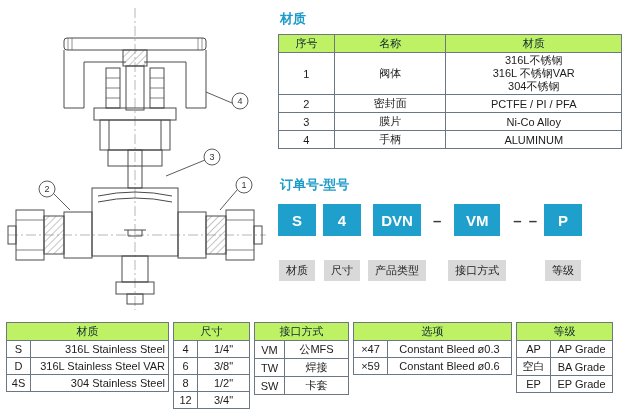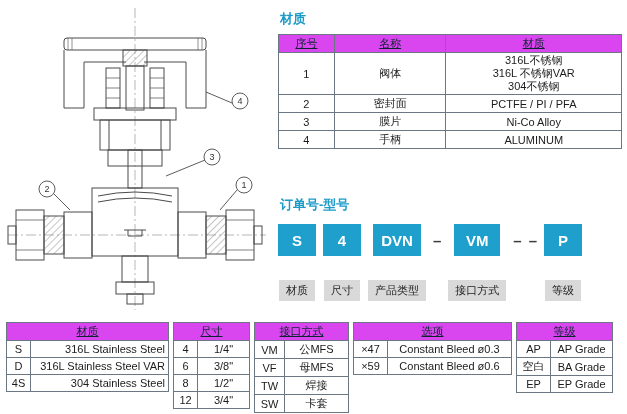--- a/index.html
+++ b/index.html
@@ -9,28 +9,28 @@
   }
   
   .drawing { position:absolute; left:6px; top:4px; width:262px; height:310px; }
 
   
   .right-col { position:absolute; left:278px; top:10px; width:344px; }
   .section-title { color:#1c9bc8; font-weight:bold; font-size:13px; margin:0 0 6px 2px; }
 
   table { border-collapse:collapse; font-size:11px; }
   td { border:1px solid #6b7884; text-align:center; padding:1px 3px; height:14px; }
-  td.hdr { background:#d946ef; color:#0c2430;text-decoration:underline; }
+  td.hdr { background:#bef264; color:#0c2430; }
   td.pre { white-space:pre-line; line-height:13px; }
   td.left { text-align:right; padding-left:5px; }
 
   .mat-table { width:344px; }
 
   
-  .order-sec { position:absolute; left:278px; top:176px; width:346px;margin-top:20px; }
+  .order-sec { position:absolute; left:278px; top:176px; width:346px; }
   .code-row { display:flex; align-items:flex-start; margin-top:10px; }
   .code-col { display:flex; flex-direction:column; align-items:center; margin-right:7px; }
   .code-box {
     background:#1f9fcb; color:#ffffff; font-weight:bold; font-size:15px;
     height:32px; display:flex; align-items:center; justify-content:center;
   }
   .w38 { width:38px; } .w46 { width:46px; } .w54 { width:48px; }
   .code-dash {
     height:32px; display:flex; align-items:center; color:#3a3a3a;
     font-weight:bold; font-size:15px; margin:0 7px 0 0;
@@ -255,24 +255,20 @@
         </colgroup>
       <tbody>
           <tr>
             <td class="hdr" colspan="2">接口方式</td>
           </tr>
       <tr>
         <td>VM</td>
         <td>公MFS</td>
       </tr>
       <tr>
-        <td>VF</td>
-        <td>母MFS</td>
-      </tr>
-      <tr>
         <td>TW</td>
         <td>焊接</td>
       </tr>
       <tr>
         <td>SW</td>
         <td>卡套</td>
       </tr>
     </tbody>
       </table>
 

